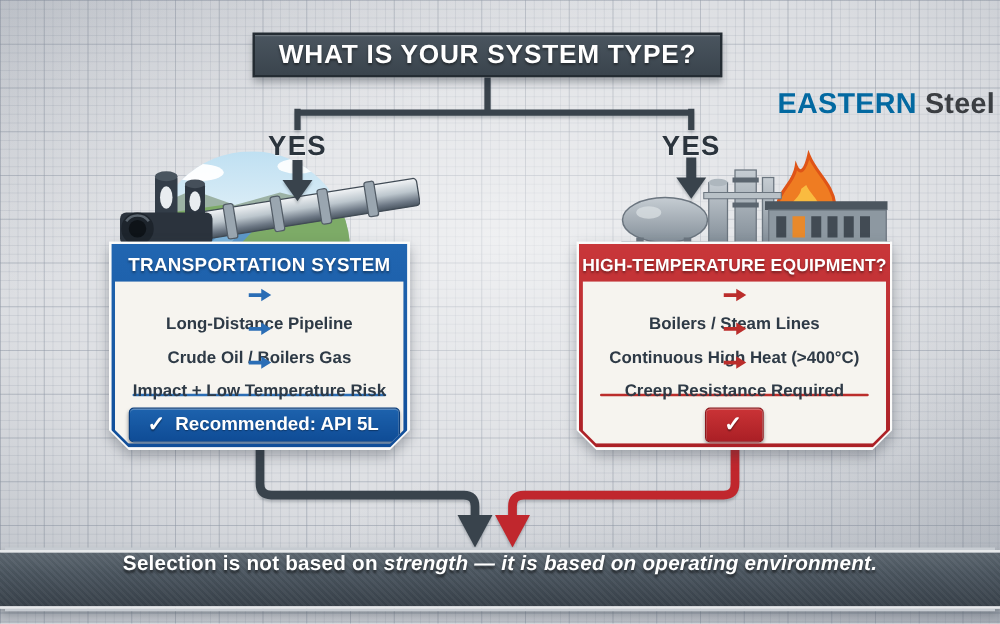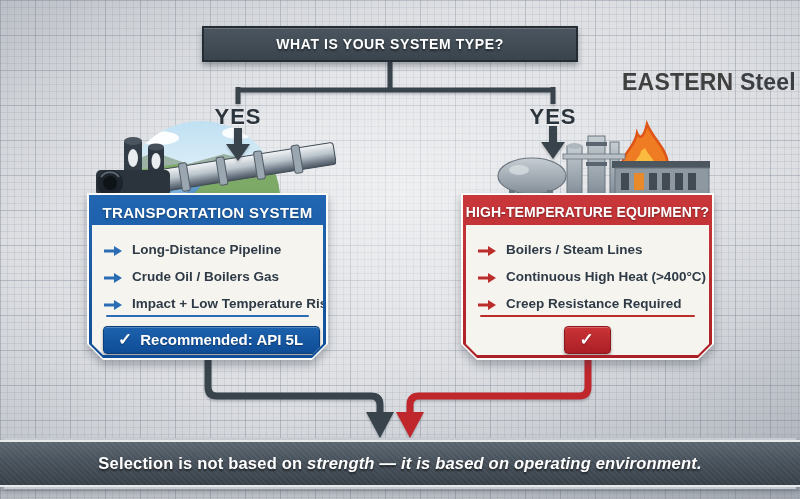--- a/index.html
+++ b/index.html
@@ -19,27 +19,27 @@
     background:
       radial-gradient(ellipse 85% 75% at 50% 38%, rgba(255,255,255,0.55) 0%, rgba(255,255,255,0.0) 60%, rgba(110,120,134,0.30) 100%),
       linear-gradient(155deg, rgba(120,128,142,0.22) 0%, rgba(255,255,255,0) 28%, rgba(255,255,255,0) 62%, rgba(110,120,134,0.25) 100%);}
 
   
   .title-box{position:absolute;left:202px;top:26px;width:376px;height:36px;
     background:linear-gradient(#4a555f,#3a444d);
     border:2px solid #242c33;box-sizing:border-box;
     display:flex;align-items:center;justify-content:center;
     box-shadow:0 4px 6px rgba(30,38,46,0.35), inset 0 1px 0 rgba(255,255,255,0.18);}
-  .title-box span{color:#ffffff;font-size:14px;font-weight:bold;letter-spacing:0.6px;
+  .title-box span{color:#ffffff;font-size:21px;font-weight:bold;letter-spacing:0.6px;
     text-shadow:0 2px 2px rgba(0,0,0,0.45);white-space:nowrap;}
 
   
   .brand{position:absolute;left:620px;top:69px;width:178px;text-align:center;white-space:nowrap;
     font-size:23px;font-weight:bold;letter-spacing:0.2px;}
-  .brand .primary{color:#404040;}
+  .brand .primary{color:#0369a1;}
   .brand .secondary{color:#3b3e42;}
 
   
   .yes-label{position:absolute;top:104px;width:50px;text-align:center;
     color:#2b343d;font-size:22px;font-weight:bold;letter-spacing:1px;
     text-shadow:0 1px 1px rgba(255,255,255,0.6);}
   .yes-left{left:213px;} .yes-right{left:528px;}
 
   
   .connectors{position:absolute;inset:0;width:800px;height:499px;pointer-events:none;
@@ -62,21 +62,21 @@
   .card-left .card-border{background:linear-gradient(#2166b1,#114e99);}
   .card-right .card-border{background:linear-gradient(#c9373a,#ab2026);}
   .card-header{position:absolute;top:7px;left:4px;right:4px;height:24px;
     display:flex;align-items:center;justify-content:center;
     color:#ffffff;font-weight:bold;text-align:center;white-space:nowrap;
     text-shadow:0 1px 2px rgba(0,0,0,0.4);}
   .card-left .card-header{font-size:15px;letter-spacing:0.3px;}
   .card-right .card-header{font-size:14px;letter-spacing:0.1px;}
   .card-face{position:absolute;left:5px;right:5px;top:32px;bottom:5px;background:#f6f4ef;
     box-sizing:border-box;padding:5px 11px 0 11px;}
-  .item-row{display:flex;align-items:flex-end;gap:9px;height:27px;}
+  .item-row{display:flex;align-items:center;gap:9px;height:27px;flex-direction:column;}
   .item-row .arrow-icon{flex:0 0 auto;display:block;}
   .card-left .item-row{color:#2a6db5;}
   .card-right .item-row{color:#bb2d2b;}
   .item-text{color:#2e3a46;font-weight:bold;white-space:nowrap;}
   .card-left .item-text{font-size:13.5px;}
   .card-right .item-text{font-size:13.5px;}
   .divider{height:2px;margin:4px 3px 0 3px;border-radius:1px;}
   .card-left .divider{background:#2a6db5;}
   .card-right .divider{background:#bb2d2b;}
   .rec-button{margin:9px auto 0 auto;width:fit-content;display:flex;align-items:center;gap:8px;
@@ -88,21 +88,21 @@
   .check-icon{font-size:17px;line-height:1;font-weight:bold;}
 
   
   .banner{position:absolute;left:0;top:440px;width:800px;height:47px;box-sizing:border-box;
     background:
       linear-gradient(rgba(255,255,255,0.07) 0%, rgba(255,255,255,0) 40%, rgba(0,0,0,0.12) 100%),
       repeating-linear-gradient(45deg, rgba(255,255,255,0.03) 0 2px, rgba(0,0,0,0.04) 2px 4px),
       linear-gradient(#515c66,#414b55);
     border-top:2px solid #e6e8ea;border-bottom:2px solid #e6e8ea;
     box-shadow:0 -6px 0 -4px #c6cbd1, 0 6px 0 -4px #c6cbd1, 0 4px 8px rgba(40,50,60,0.4);
-    display:flex;align-items:center;justify-content:center;}
+    display:flex;justify-content:center;}
   .banner-text{color:#ffffff;font-size:16.5px;font-weight:bold;letter-spacing:0.2px;
     text-shadow:0 2px 2px rgba(0,0,0,0.55);white-space:nowrap;}
   .banner-text .em{font-style:italic;}
 </style>
 </head>
 <body>
 
 <div id="canvas">
   <div class="bg-grid"></div>
   <div class="bg-vignette"></div>

